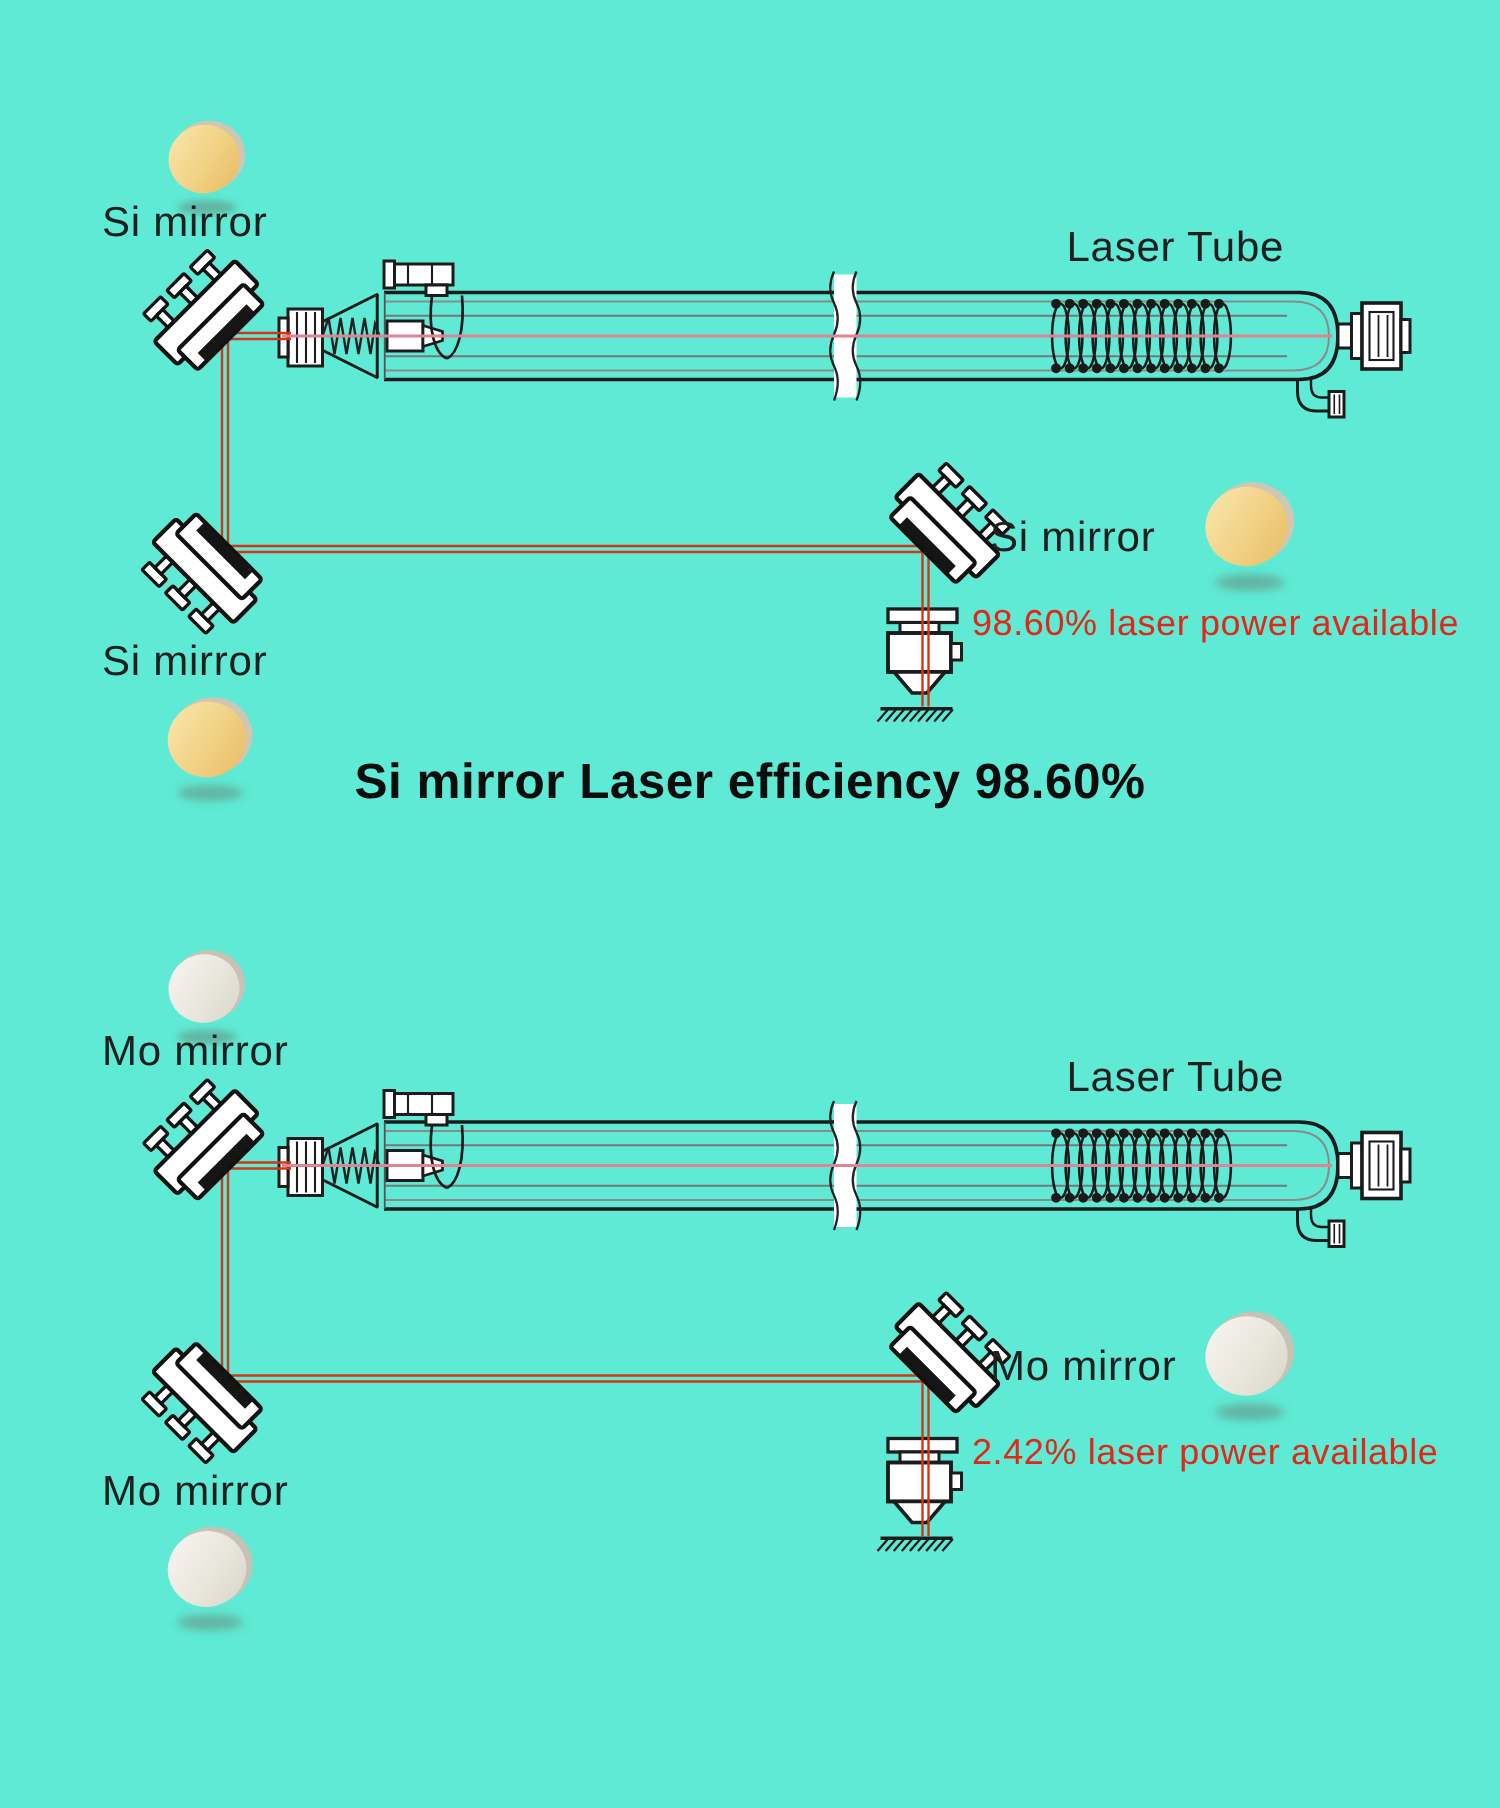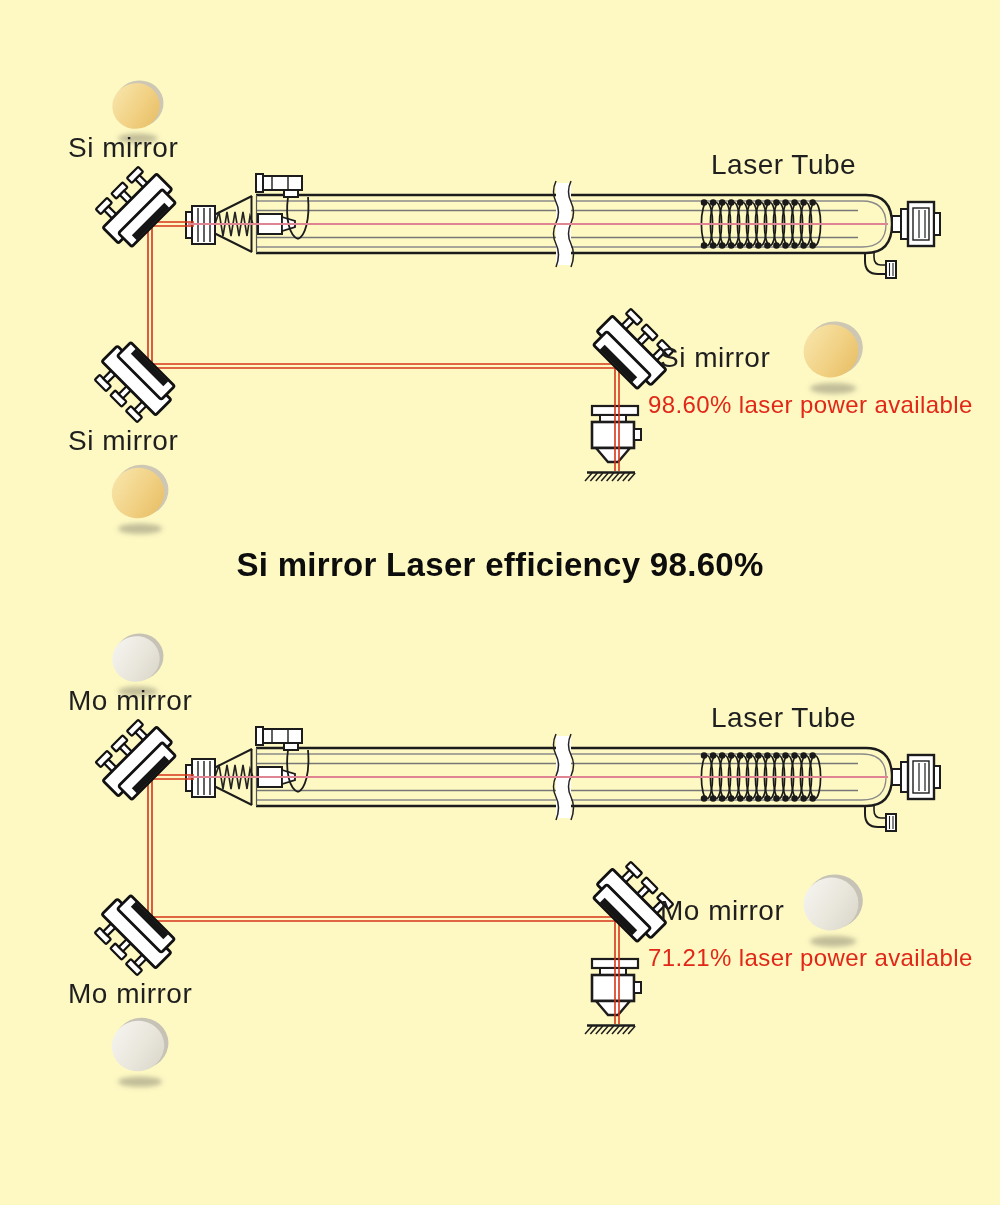--- a/index.html
+++ b/index.html
@@ -1,29 +1,30 @@
 <!DOCTYPE html>
 <html><head>
 <meta charset="utf-8">
 <style>
   html,body{margin:0;padding:0;background:#ffffff;}
   .stage{
-    position:relative;width:1000px;height:1205px;background:#fef9c3;overflow:hidden;
+    position:relative;width:1000px;height:1205px;background:#5eead4;overflow:hidden;
     font-family:"Liberation Sans","DejaVu Sans",sans-serif;
   }
   .panel{position:absolute;left:0;width:1000px;height:600px;}
   .rig-svg{position:absolute;left:0;top:0;}
   .disc-svg{position:absolute;}
   .lbl{
     position:absolute;font-size:28px;color:#1f1f1f;line-height:1.1;white-space:nowrap;
     letter-spacing:0.5px;
   }
   .power-note{
     position:absolute;font-size:24px;color:#e12717;line-height:1.1;white-space:nowrap;
     letter-spacing:0.4px;
+    margin-top:11px;
   }
   .caption{
     position:absolute;left:0;right:0;text-align:center;font-size:33px;font-weight:700;
     color:#0d0d0d;letter-spacing:0.3px;white-space:nowrap;
   }
   .defs-holder{position:absolute;width:0;height:0;overflow:hidden;}
 </style>
 </head>
 <body>
 
@@ -193,37 +194,37 @@
     </svg>
     <svg class="disc-svg" style="left:781px;top:307px" width="110" height="100">
       <use href="#disc-gold" transform="translate(50,44) scale(1.1)"></use>
     </svg>
 
     <div class="lbl" style="left:68px;top:133px">Si mirror</div>
     <div class="lbl" style="left:711px;top:150px">Laser Tube</div>
     <div class="lbl" style="left:660px;top:343px">Si mirror</div>
     <div class="power-note" style="left:648px;top:392px">98.60% laser power available</div>
     <div class="lbl" style="left:68px;top:426px">Si mirror</div>
-    <div class="caption" style="top:546px">Si mirror Laser efficiency 98.60%</div>
+    <div class="caption" style="top:502px">Si mirror Laser efficiency 98.60%</div>
   </section>
 
   <section class="panel" style="top:553px">
     <svg class="rig-svg" width="1000" height="600" viewBox="0 0 1000 600">
       <use href="#rig"></use>
     </svg>
     <svg class="disc-svg" style="left:86px;top:62px" width="100" height="100">
       <use href="#disc-silver" transform="translate(50,44) scale(0.95)"></use>
     </svg>
     <svg class="disc-svg" style="left:88px;top:449px" width="100" height="100">
       <use href="#disc-silver" transform="translate(50,44) scale(1.05)"></use>
     </svg>
     <svg class="disc-svg" style="left:781px;top:307px" width="110" height="100">
       <use href="#disc-silver" transform="translate(50,44) scale(1.1)"></use>
     </svg>
 
     <div class="lbl" style="left:68px;top:133px">Mo mirror</div>
     <div class="lbl" style="left:711px;top:150px">Laser Tube</div>
     <div class="lbl" style="left:660px;top:343px">Mo mirror</div>
-    <div class="power-note" style="left:648px;top:392px">71.21% laser power available</div>
+    <div class="power-note" style="left:648px;top:392px">2.42% laser power available</div>
     <div class="lbl" style="left:68px;top:426px">Mo mirror</div>
   </section>
 
 </div>
 
 </body></html>

